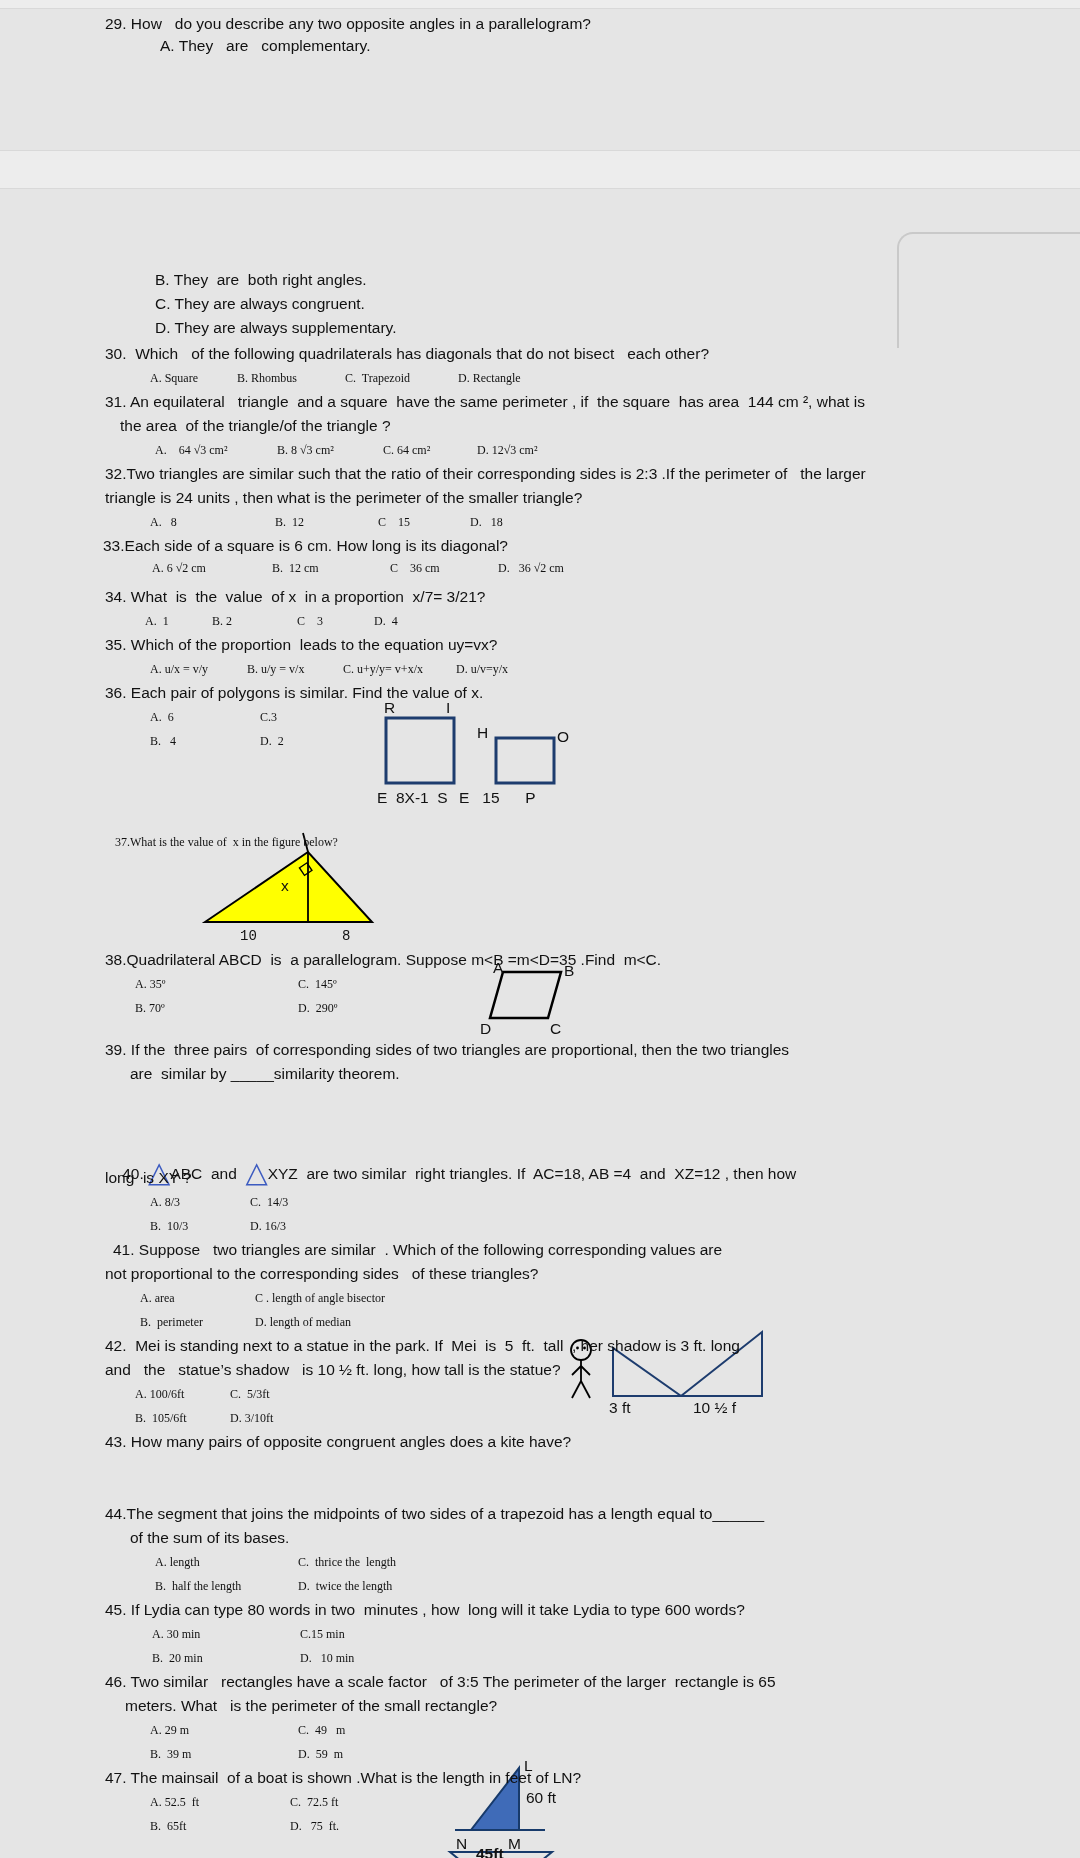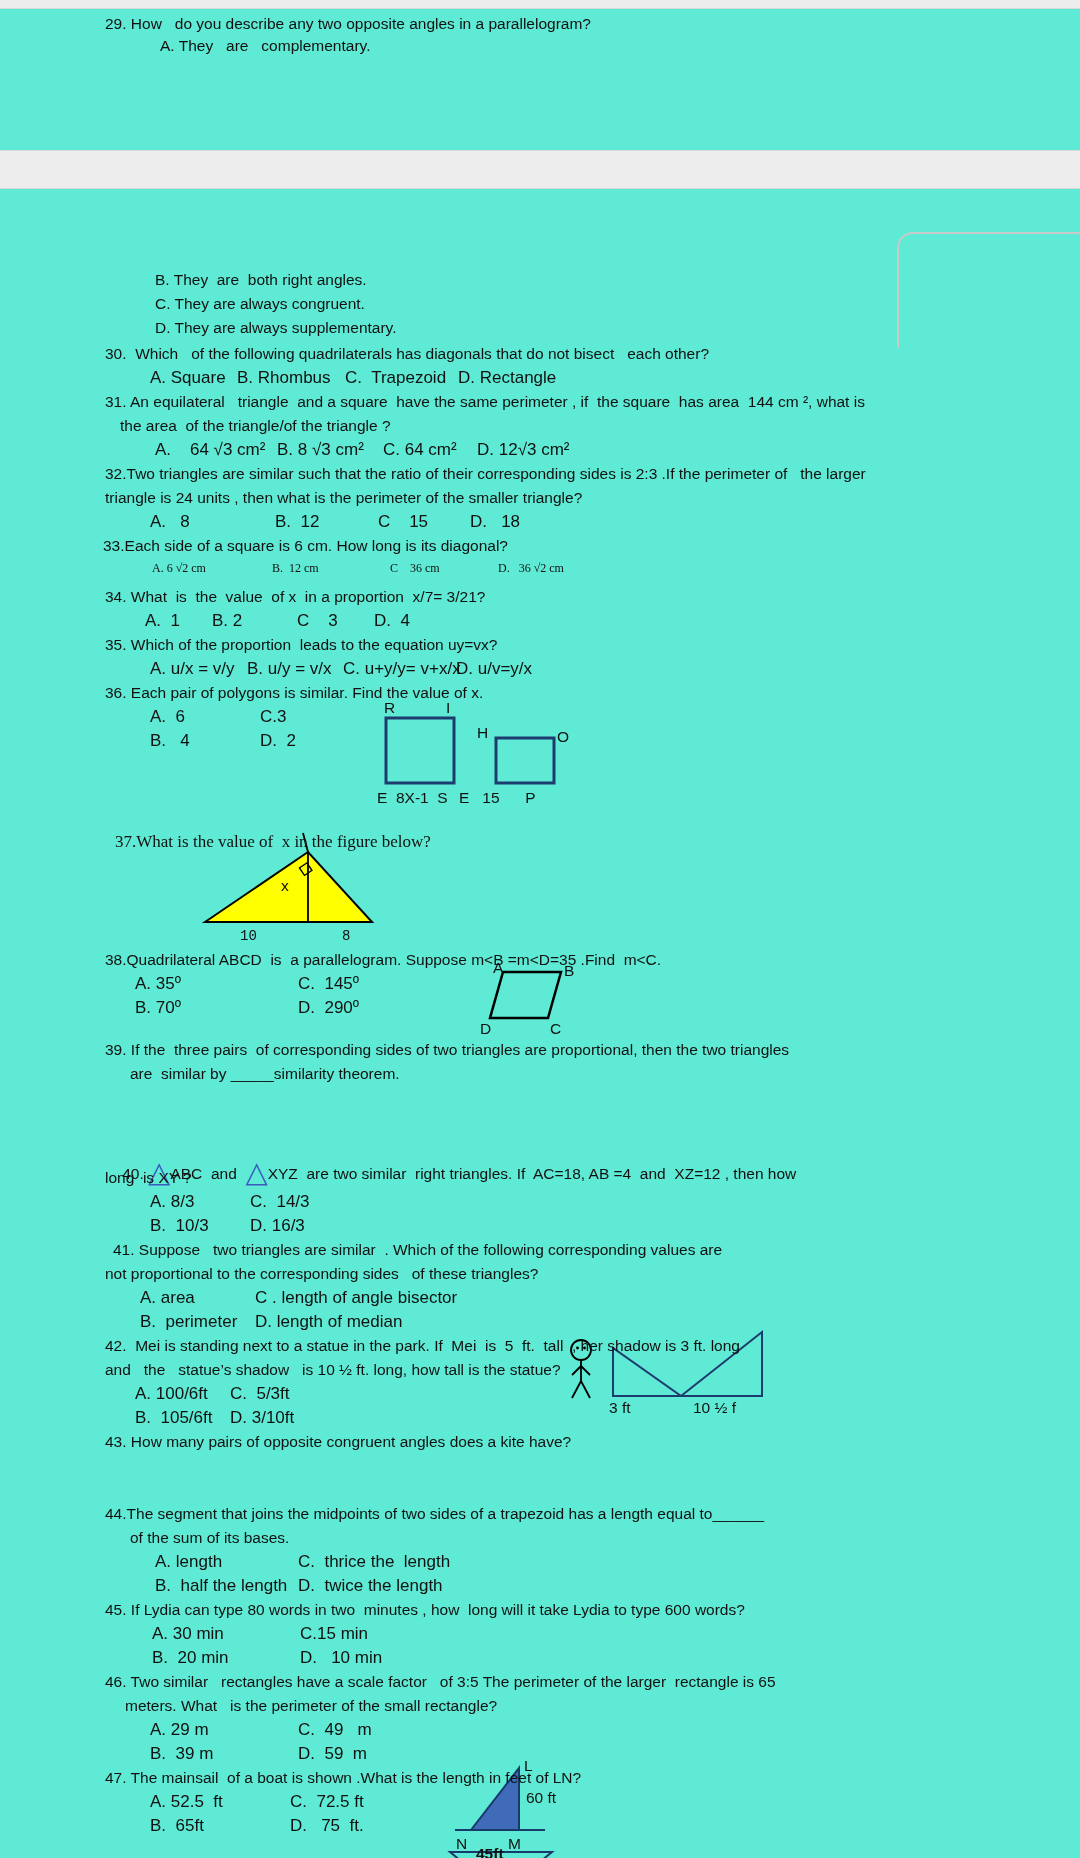--- a/index.html
+++ b/index.html
@@ -1,26 +1,26 @@
 <!DOCTYPE html>
 <html><head>
 <meta charset="utf-8">
 <style>
   html,body{margin:0;padding:0;background:#fff;}
-  .screen{position:relative;width:1080px;height:1858px;background:#5eead4;overflow:hidden;
+  .screen{position:relative;width:1080px;height:1858px;background:#e5e5e5;overflow:hidden;
           font-family:"Liberation Sans",sans-serif;color:#111;}
   .bar{position:absolute;left:0;width:1080px;background:#ededed;}
   .bar.top{top:0;height:8px;border-bottom:1px solid #d9d9d9;}
   .bar.mid{top:150px;height:37px;border-top:1px solid #d9d9d9;border-bottom:1px solid #d9d9d9;}
   .page-edge{position:absolute;left:897px;top:232px;width:181px;height:114px;
              border-left:2px solid #c9c9c9;border-top:2px solid #c9c9c9;border-top-left-radius:16px;}
   .t{position:absolute;font-size:15.5px;line-height:24px;white-space:pre;color:#111;}
-  .t.serif{font-family:"Liberation Serif",serif;font-size:17px;}
-  .opts{position:absolute;display:grid;grid-auto-rows:24px;font-size:17px;line-height:24px;
-        white-space:pre;color:#111;}
+  .t.serif{font-family:"Liberation Serif",serif;font-size:12px;}
+  .opts{position:absolute;display:grid;grid-auto-rows:24px;font-size:12px;line-height:24px;
+        white-space:pre;color:#111;font-family:Liberation Serif, serif;}
   .opts.serif{font-family:"Liberation Serif",serif;font-size:12px;}
   .lbl{position:absolute;font-size:15.5px;line-height:20px;white-space:pre;color:#111;}
   .lbl.serif{font-family:Liberation Mono, monospace;font-size:14px;}
   .lbl.bold{font-weight:700;margin-top:10px;}
   .tri{font-size:29px;line-height:18px;color:#3c5bc0;vertical-align:-3px;}
   svg.figs{position:absolute;left:0;top:0;}
 </style>
 </head>
 <body>
 

